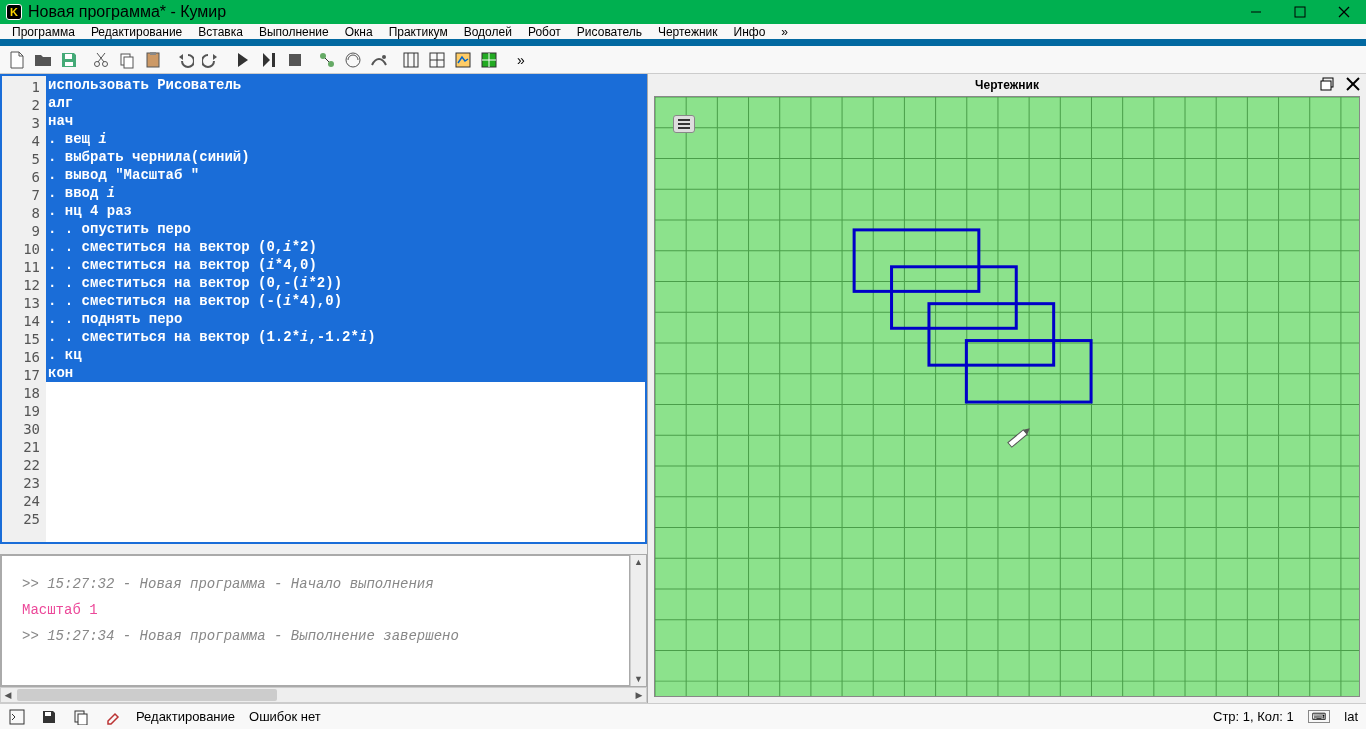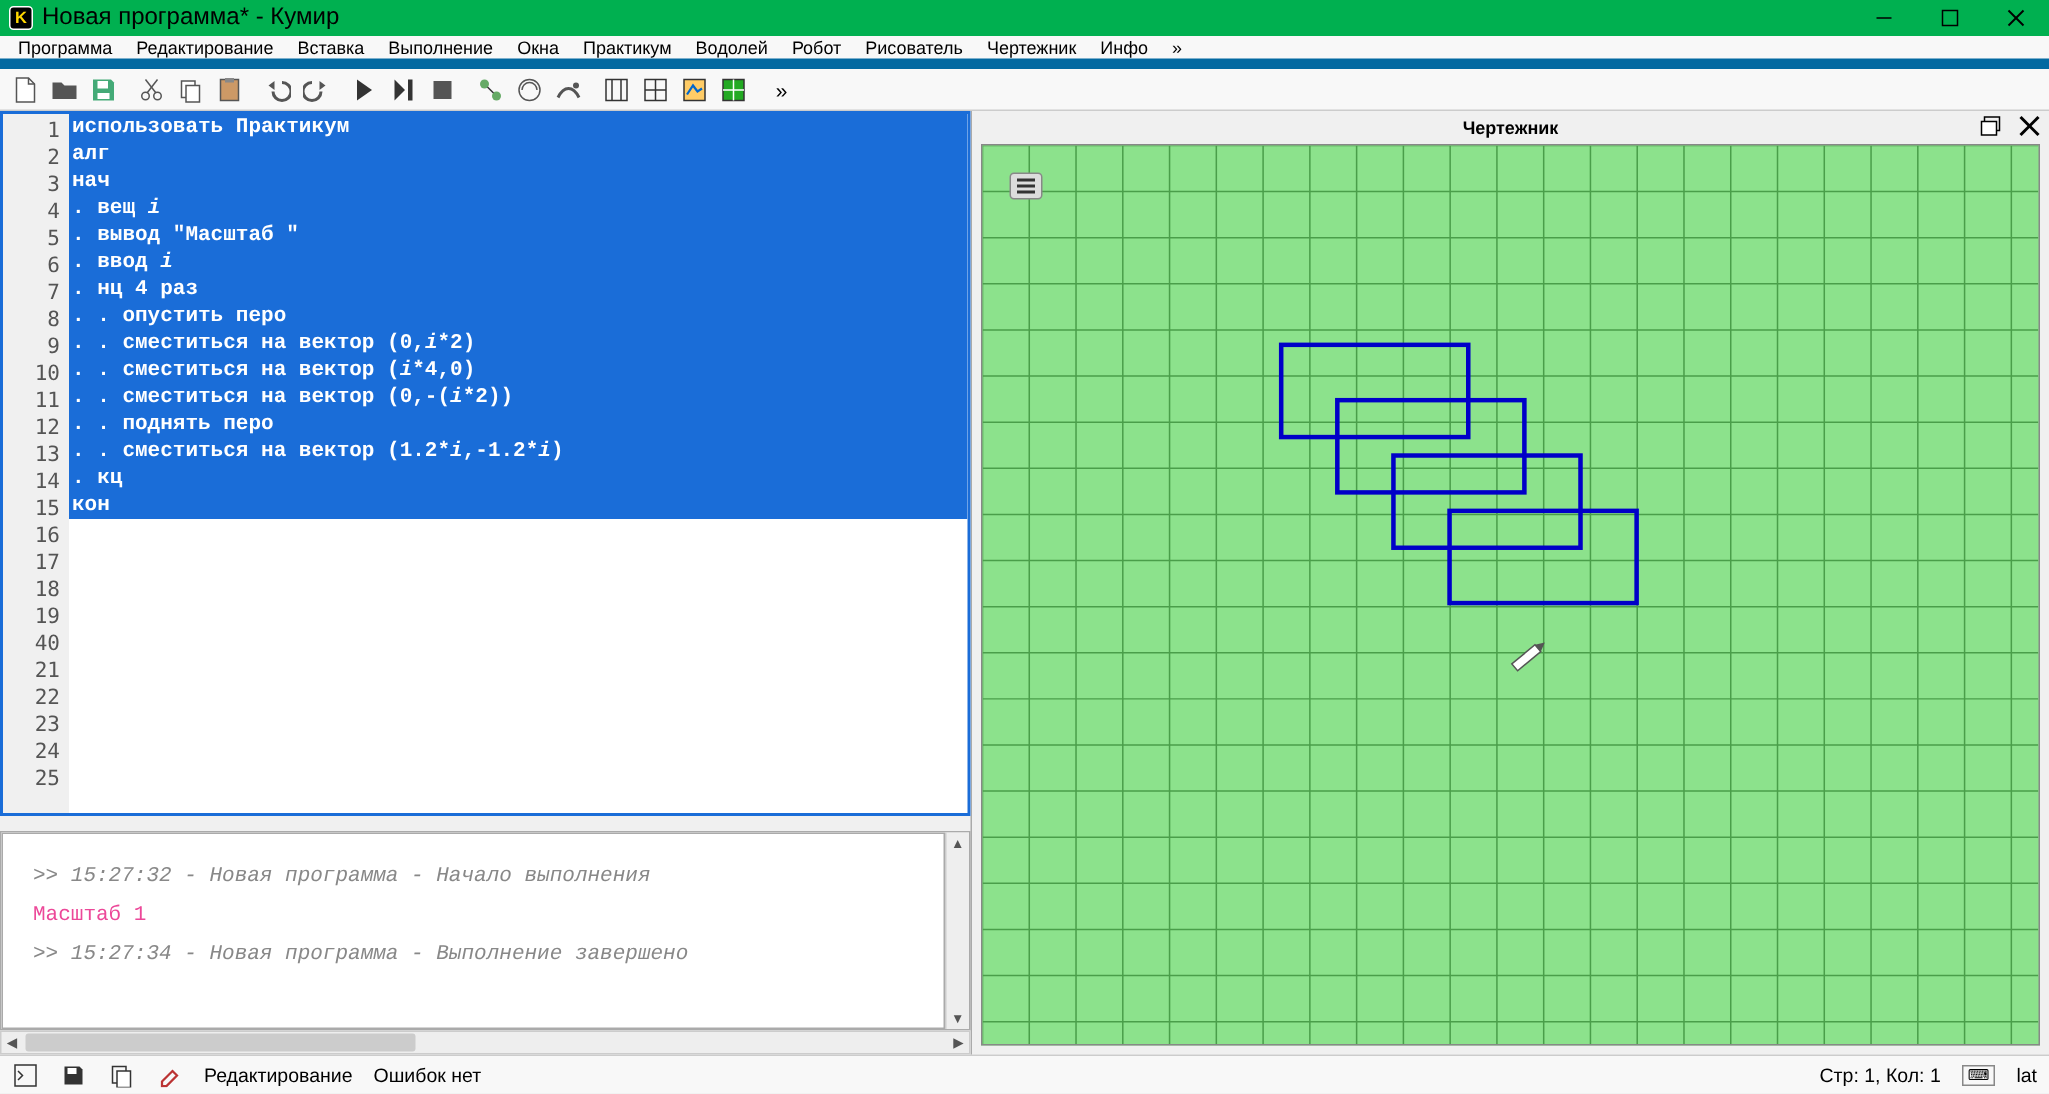--- a/index.html
+++ b/index.html
@@ -237,39 +237,41 @@
           <div>10</div>
           <div>11</div>
           <div>12</div>
           <div>13</div>
           <div>14</div>
           <div>15</div>
           <div>16</div>
           <div>17</div>
           <div>18</div>
           <div>19</div>
-          <div>40</div>
+          <div>30</div>
           <div>21</div>
           <div>22</div>
           <div>23</div>
           <div>24</div>
           <div>25</div>
         </div>
       <div class="code" id="code">
-          <div class="codeline sel">использовать Практикум</div>
+          <div class="codeline sel">использовать Рисователь</div>
           <div class="codeline sel">алг</div>
           <div class="codeline sel">нач</div>
           <div class="codeline sel">. вещ <span class="ident">i</span></div>
+          <div class="codeline sel">. выбрать чернила(синий)</div>
           <div class="codeline sel">. вывод "Масштаб "</div>
           <div class="codeline sel">. ввод <span class="ident">i</span></div>
           <div class="codeline sel">. нц 4 раз</div>
           <div class="codeline sel">. . опустить перо</div>
           <div class="codeline sel">. . сместиться на вектор (0,<span class="ident">i</span>*2)</div>
           <div class="codeline sel">. . сместиться на вектор (<span class="ident">i</span>*4,0)</div>
           <div class="codeline sel">. . сместиться на вектор (0,-(<span class="ident">i</span>*2))</div>
+          <div class="codeline sel">. . сместиться на вектор (-(<span class="ident">i</span>*4),0)</div>
           <div class="codeline sel">. . поднять перо</div>
           <div class="codeline sel">. . сместиться на вектор (1.2*<span class="ident">i</span>,-1.2*<span class="ident">i</span>)</div>
           <div class="codeline sel">. кц</div>
           <div class="codeline sel"><span class="sel" style="display:inline-block;">кон</span></div>
           <div class="codeline">&nbsp;</div>
           <div class="codeline">&nbsp;</div>
           <div class="codeline">&nbsp;</div>
           <div class="codeline">&nbsp;</div>
           <div class="codeline">&nbsp;</div>
           <div class="codeline">&nbsp;</div>

